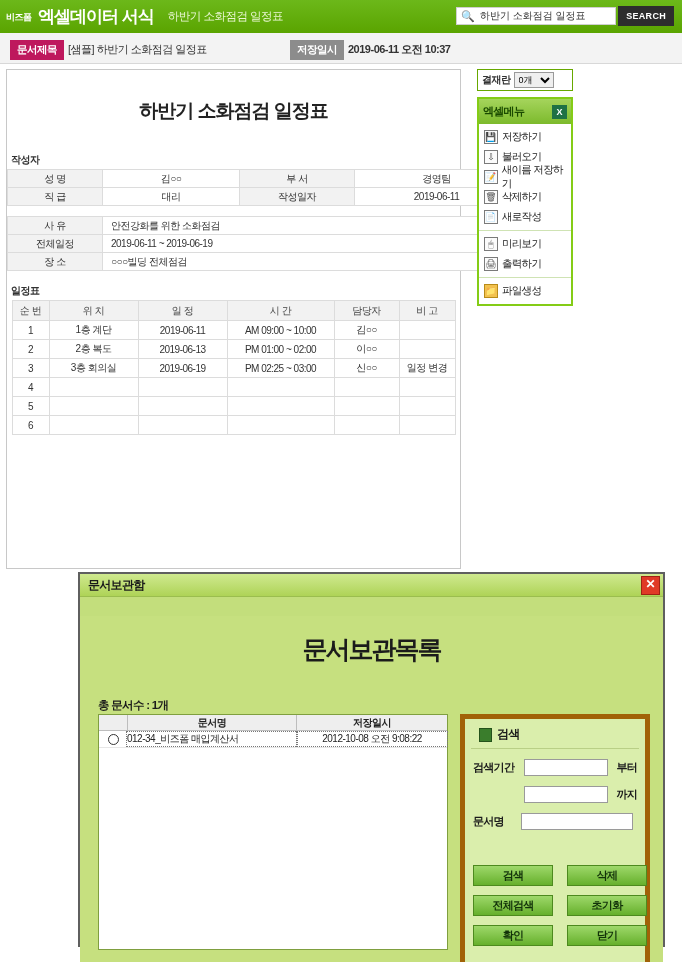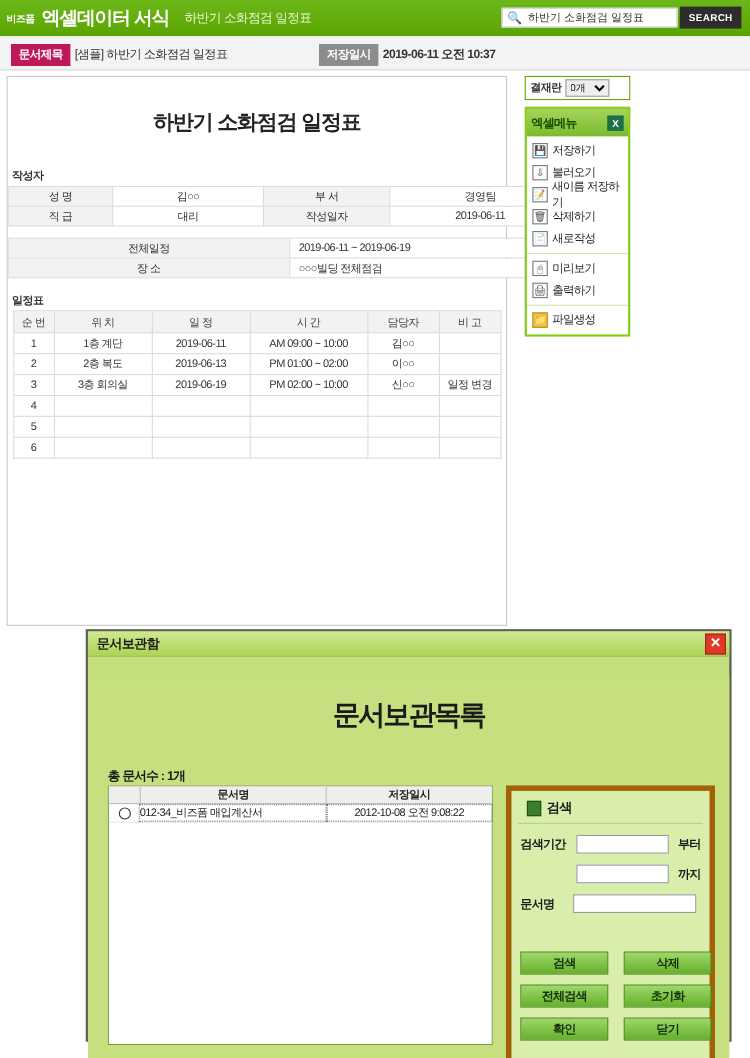--- a/index.html
+++ b/index.html
@@ -568,20 +568,24 @@
       <td class="hdr">작성일자</td>
       <td class="val">2019-06-11</td>
     </tr>
   </tbody>
     </table>
 
   <div class="spacer-row"></div>
 
   <table class="grid">
     <tbody>
+        <tr>
+      <td class="hdr" style="width:90px">사  유</td>
+      <td class="val" style="text-align:left;padding-left:8px">안전강화를 위한 소화점검</td>
+    </tr>
     <tr>
       <td class="hdr">전체일정</td>
       <td class="val" style="text-align:left;padding-left:8px">2019-06-11 ~ 2019-06-19</td>
     </tr>
     <tr>
       <td class="hdr">장  소</td>
       <td class="val" style="text-align:left;padding-left:8px">○○○빌딩 전체점검</td>
     </tr>
   </tbody>
     </table>
@@ -612,21 +616,21 @@
       <td>2층 복도</td>
       <td>2019-06-13</td>
       <td>PM 01:00 ~ 02:00</td>
       <td>이○○</td>
       <td></td>
     </tr>
     <tr>
       <td>3</td>
       <td>3층 회의실</td>
       <td>2019-06-19</td>
-      <td>PM 02:00 ~ 10:00</td>
+      <td>PM 02:25 ~ 03:00</td>
       <td>신○○</td>
       <td>일정 변경</td>
     </tr>
     <tr>
       <td>4</td>
       <td></td>
       <td></td>
       <td></td>
       <td></td>
       <td></td>

